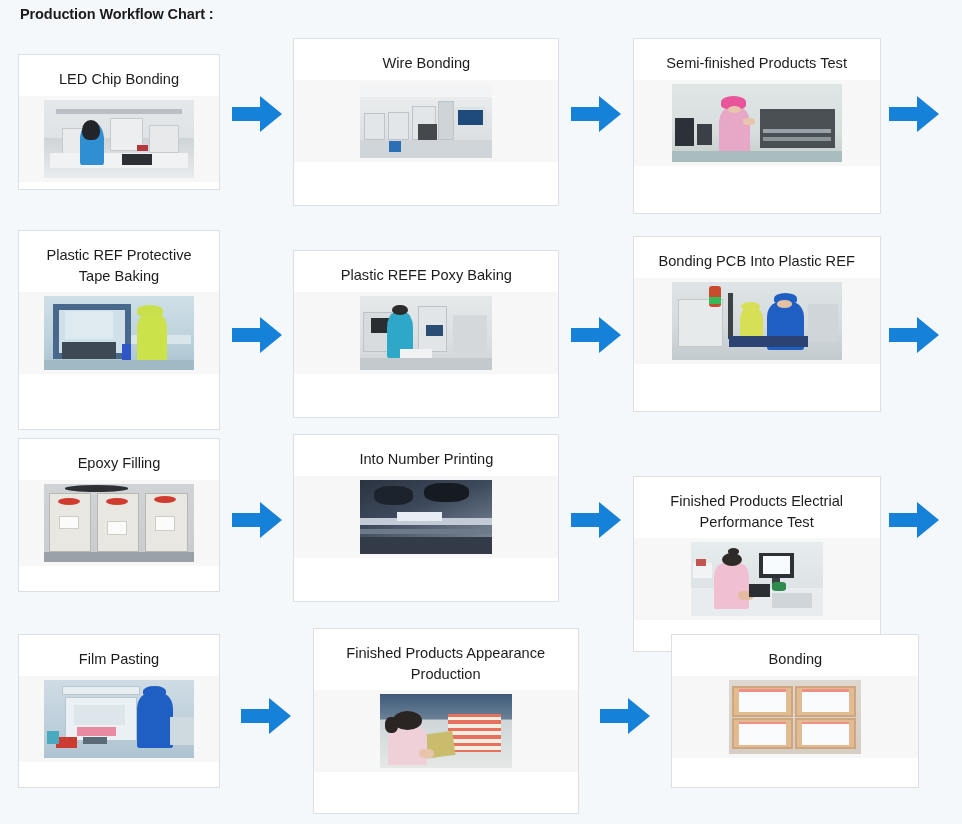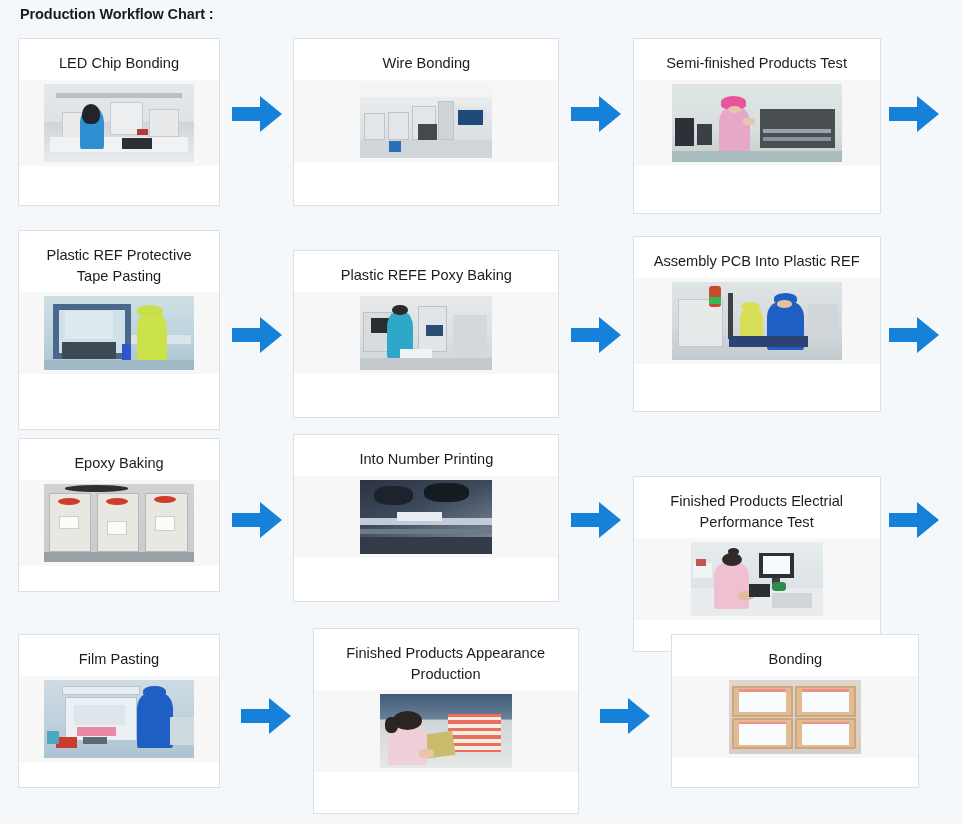--- a/index.html
+++ b/index.html
@@ -260,21 +260,21 @@
 </style>
 </head>
 <body>
 
 <div id="page-title">Production Workflow Chart :</div>
 
 <div class="flow-grid">
 
   <div class="flow-row row-0">
 
-    <div class="card card-col-0" style="height:168px;">
+    <div class="card card-col-0" style="height:136px;margin-top:16px;">
       <div class="card-title">LED Chip Bonding</div>
       <div class="thumb-strip">
         <div class="thumb p1" style="width:150px;height:78px;">
           <div class="ph wall"></div>
           <div class="ph shelf"></div>
           <div class="ph m1"></div>
           <div class="ph m2"></div>
           <div class="ph m3"></div>
           <div class="ph bench"></div>
           <div class="ph worker"></div>
@@ -337,21 +337,21 @@
     <div class="arrow-cell arrow-clip" style="padding-top:56px; justify-content:flex-start; padding-left:8px;">
       <svg class="arrow" width="50" height="40" viewBox="0 0 50 40">
         <polygon points="0,13 28,13 28,2 50,20 28,38 28,27 0,27" fill="#1681d8"></polygon>
       </svg>
     </div>
   </div>
 
   <div class="flow-row row-1">
 
     <div class="card card-col-0" style="height:200px;">
-      <div class="card-title">Plastic REF Protective Tape Pasting</div>
+      <div class="card-title">Plastic REF Protective Tape Baking</div>
       <div class="thumb-strip">
         <div class="thumb p4" style="width:150px;height:74px;">
           <div class="ph wall"></div>
           <div class="ph frame"></div>
           <div class="ph glass"></div>
           <div class="ph dark"></div>
           <div class="ph bench"></div>
           <div class="ph coat"></div>
           <div class="ph helmet"></div>
           <div class="ph bottle"></div>
@@ -384,21 +384,21 @@
       </div>
     </div>
 
     <div class="arrow-cell" style="padding-top:85px;">
       <svg class="arrow" width="50" height="40" viewBox="0 0 50 40">
         <polygon points="0,13 28,13 28,2 50,20 28,38 28,27 0,27" fill="#1681d8"></polygon>
       </svg>
     </div>
 
     <div class="card card-col-2" style="height:176px; margin-top:6px;">
-      <div class="card-title">Assembly PCB Into Plastic REF</div>
+      <div class="card-title">Bonding PCB Into Plastic REF</div>
       <div class="thumb-strip">
         <div class="thumb p6" style="width:170px;height:78px;">
           <div class="ph wall"></div>
           <div class="ph cab"></div>
           <div class="ph lamp"></div>
           <div class="ph lampg"></div>
           <div class="ph pole"></div>
           <div class="ph coatY"></div>
           <div class="ph capY"></div>
           <div class="ph coatB"></div>
@@ -413,21 +413,21 @@
     <div class="arrow-cell arrow-clip" style="padding-top:85px; justify-content:flex-start; padding-left:8px;">
       <svg class="arrow" width="50" height="40" viewBox="0 0 50 40">
         <polygon points="0,13 28,13 28,2 50,20 28,38 28,27 0,27" fill="#1681d8"></polygon>
       </svg>
     </div>
   </div>
 
   <div class="flow-row row-2">
 
     <div class="card card-col-0" style="height:154px; margin-top:6px;">
-      <div class="card-title">Epoxy Baking</div>
+      <div class="card-title">Epoxy Filling</div>
       <div class="thumb-strip">
         <div class="thumb p7" style="width:150px;height:78px;">
           <div class="ph wall"></div>
           <div class="ph hose"></div>
           <div class="ph oven o1"></div>
           <div class="ph oven o2"></div>
           <div class="ph oven o3"></div>
           <div class="ph dial d1"></div>
           <div class="ph dial d2"></div>
           <div class="ph dial d3"></div>

